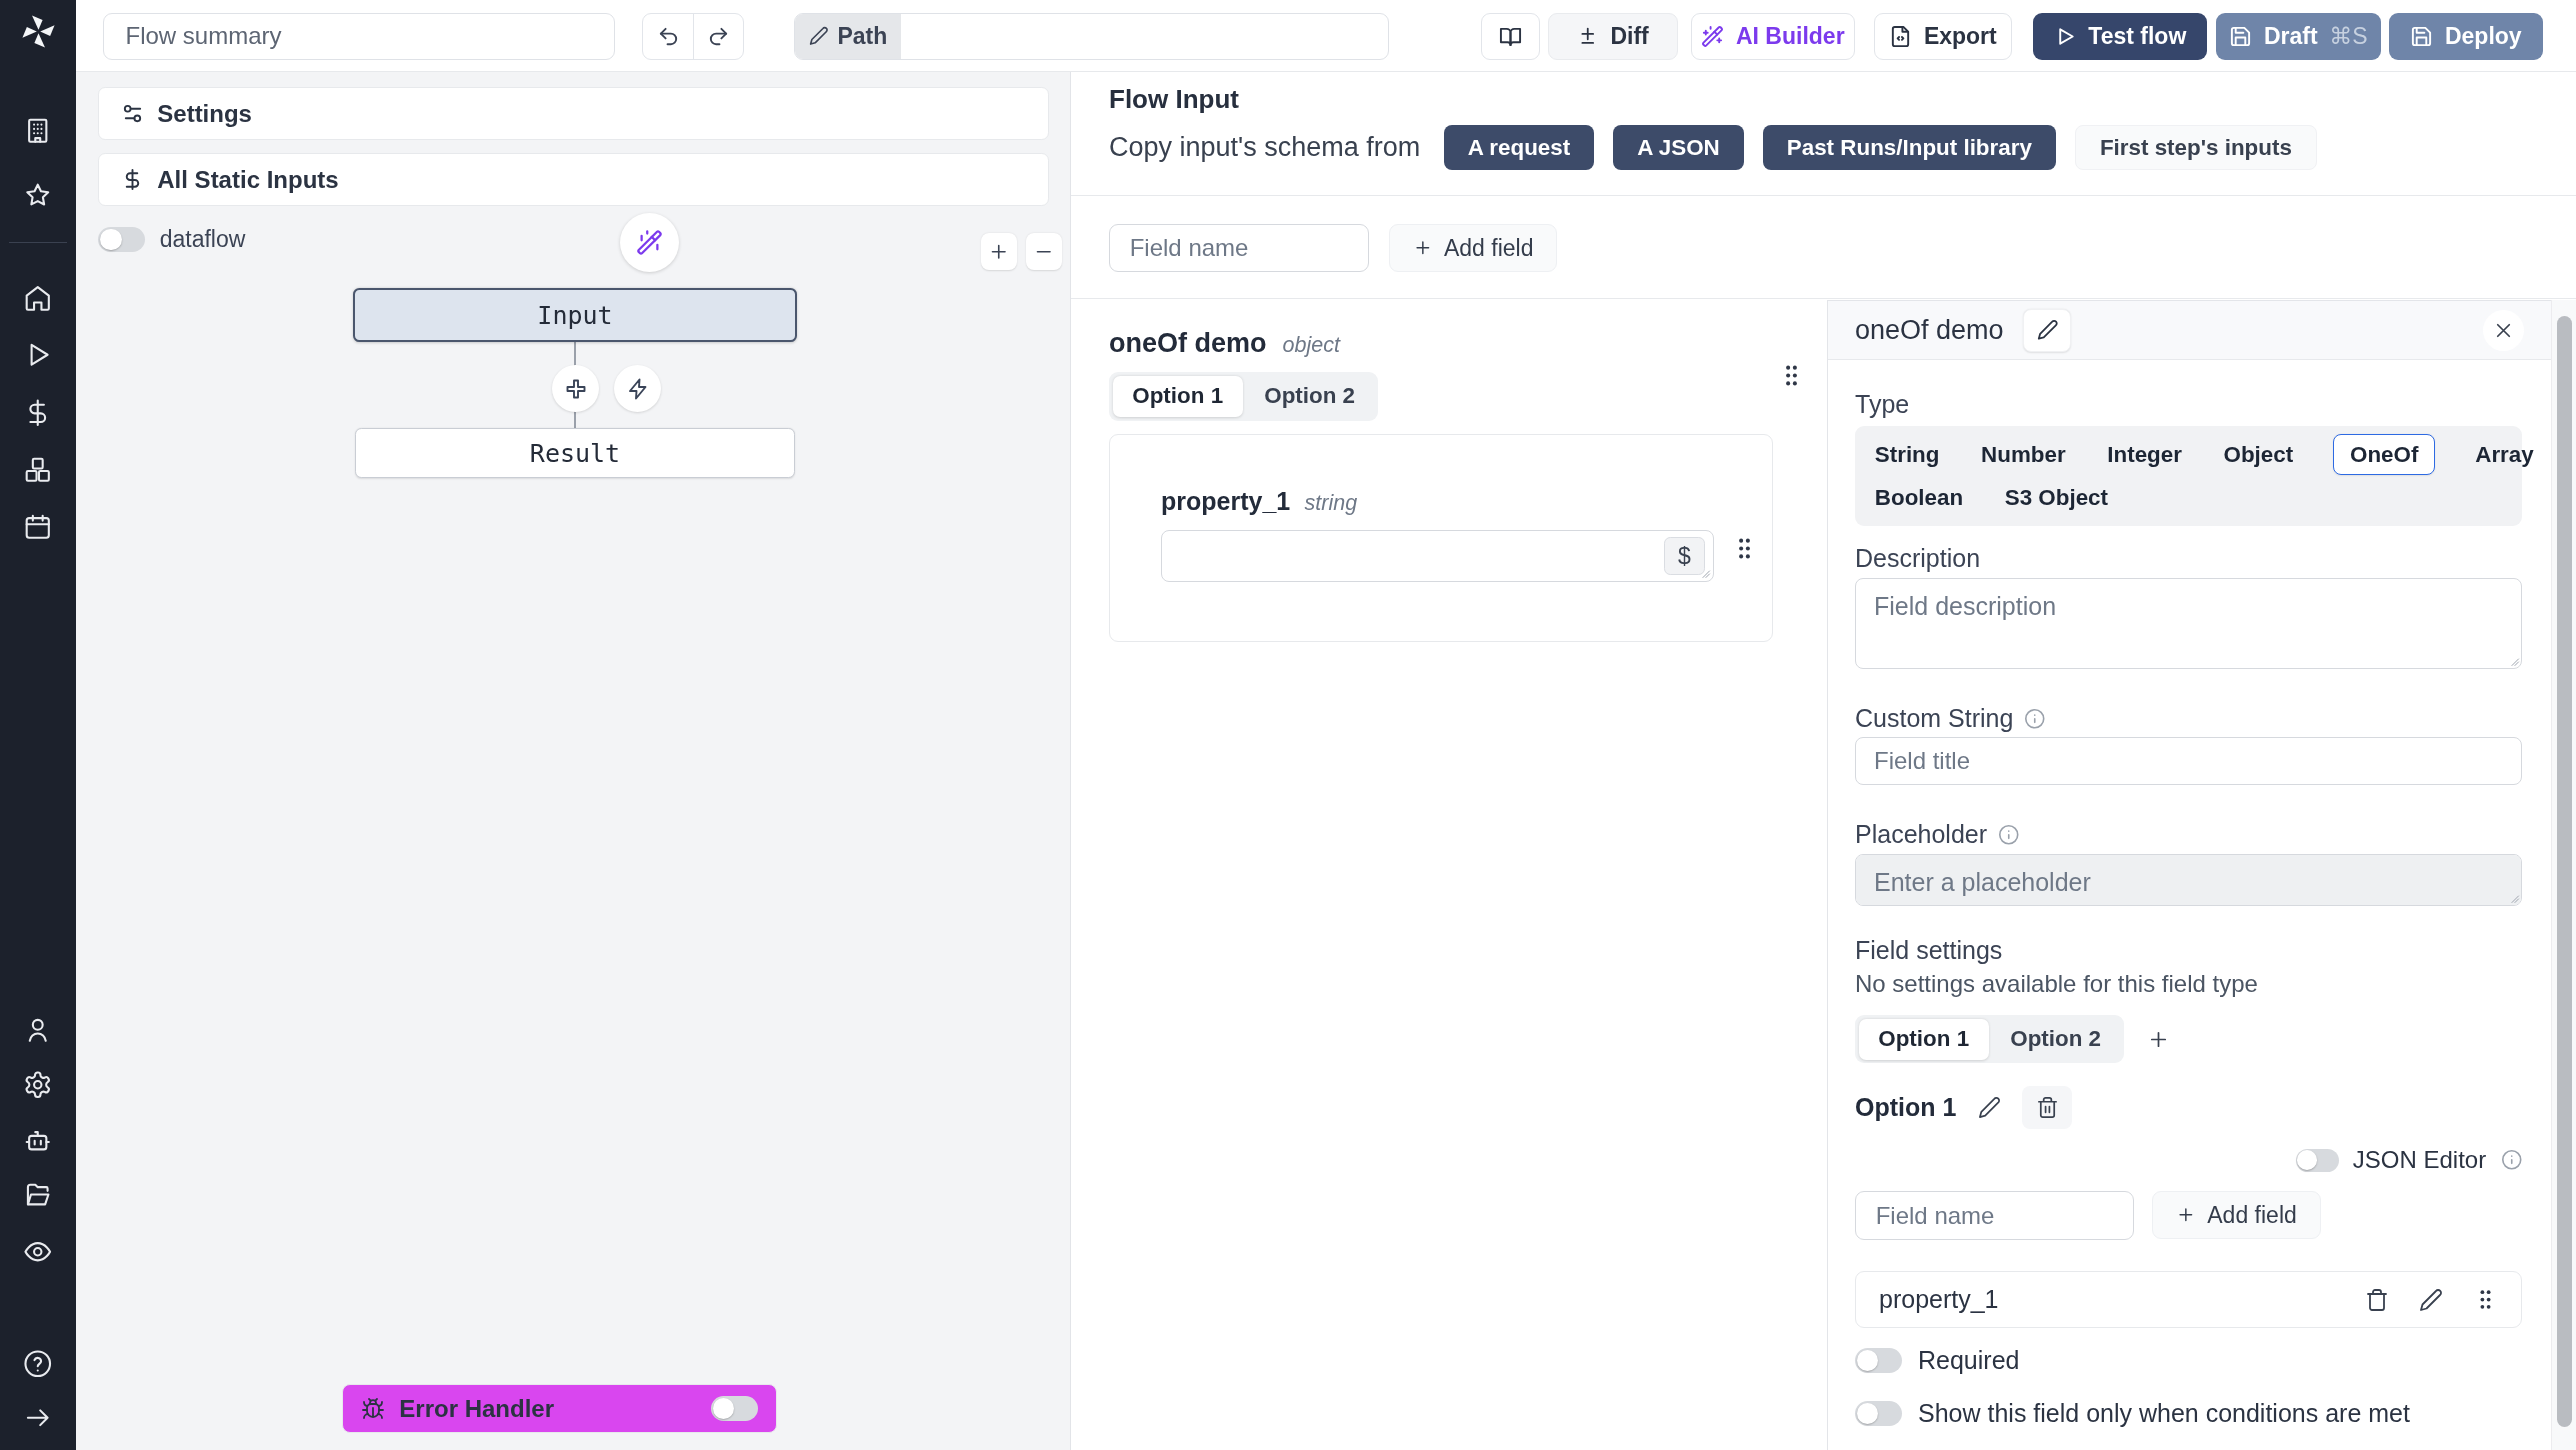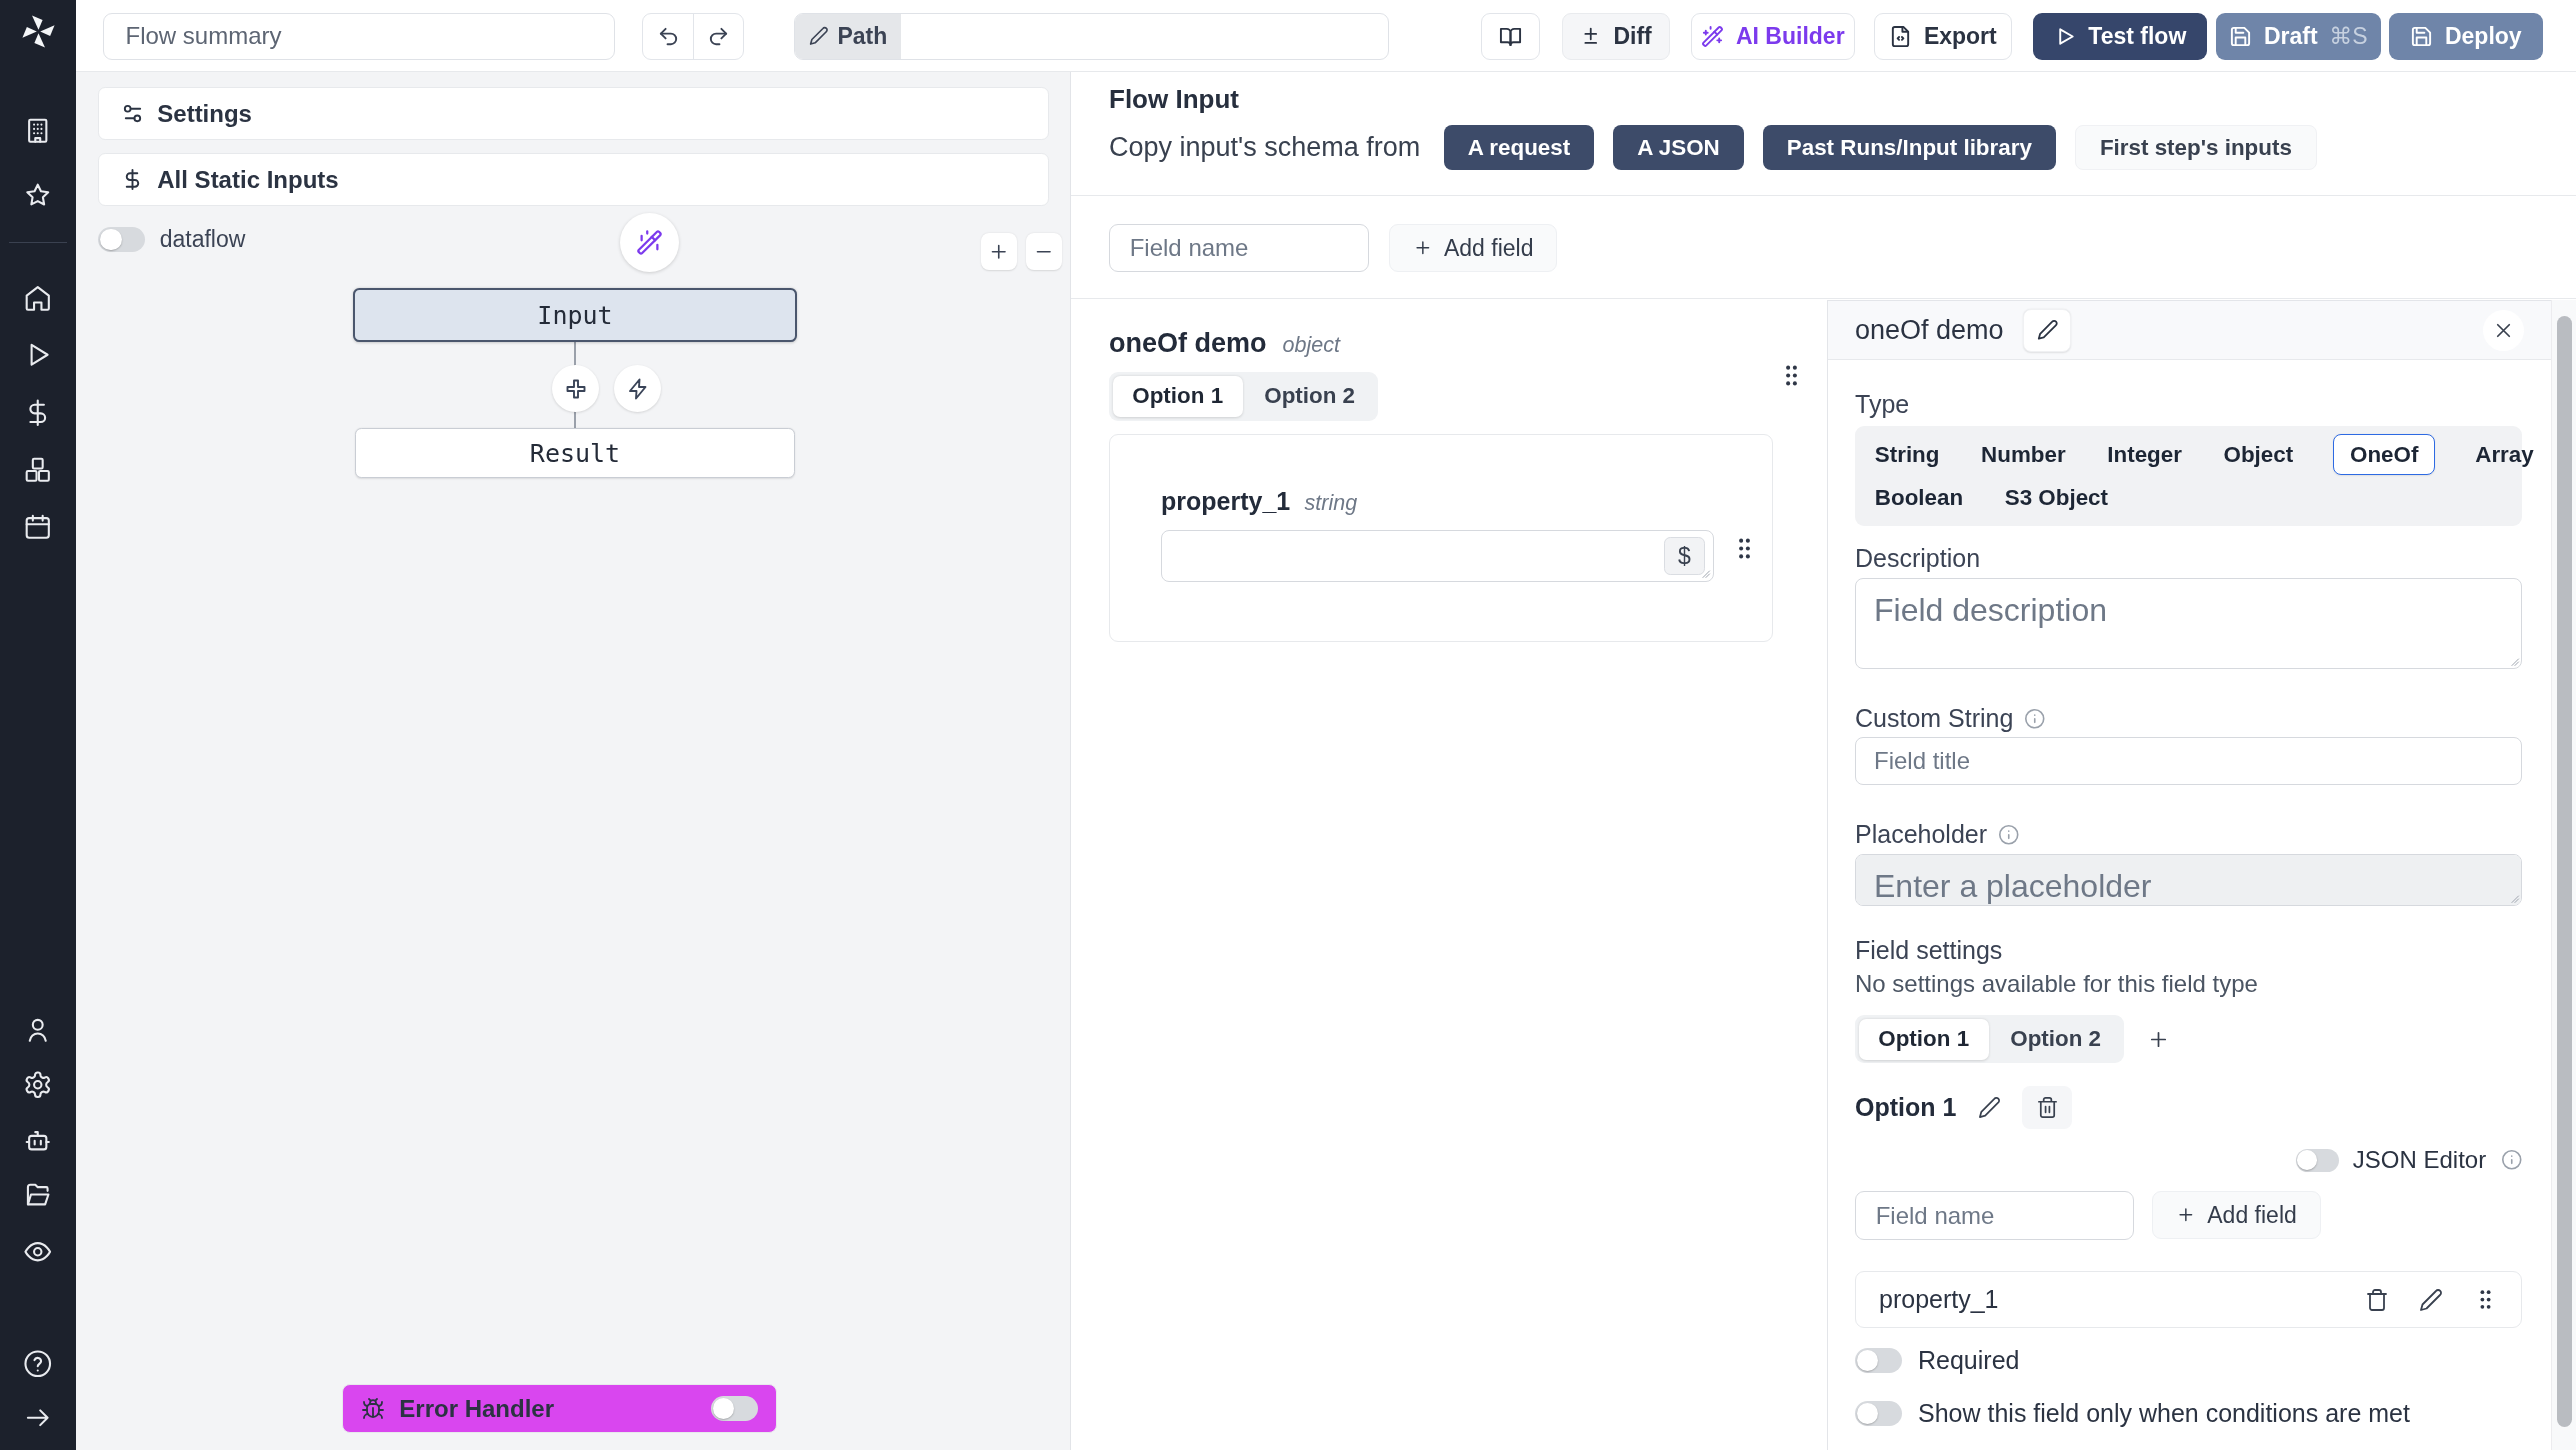--- a/index.html
+++ b/index.html
@@ -27,21 +27,21 @@
   .undoredo button { width:50px; height:100%; display:flex; align-items:center; justify-content:center; color:#3b4354; }
   .undoredo button + button { border-left:0.9px solid #e2e5ea; }
   .undoredo svg { width:23px; height:23px; }
   .path-group { position:absolute; left:718px; top:12.5px; width:595px; height:47px; display:flex; border:0.9px solid #dfe2e7; border-radius:9px; overflow:hidden; }
   .path-label { width:106px; background:#e5e7ea; display:flex; align-items:center; justify-content:center; gap:9px; font-size:23px; font-weight:700; color:#3b4354; }
   .path-label svg { width:19.7px; height:19.7px; }
   .path-input { border:none; flex:1; font-family:"DejaVu Sans Mono", monospace; font-size:24px; color:#1f2633; padding:0 18px; }
   .tb-btn { position:absolute; top:12.5px; height:47px; border-radius:9px; display:flex; align-items:center; justify-content:center; gap:11.6px; font-size:23px; font-weight:600; background:#fff; border:0.9px solid #e2e5ea; color:#2b3342; }
   .tb-btn svg { width:23px; height:23px; }
   .tb-book   { left:1405px; width:59px; }
-  .tb-diff   { left:1472px; width:108px; background:#f5f6f8; border-color:#e9ebee;margin-left:14px; }
+  .tb-diff   { left:1472px; width:130px; background:#f5f6f8; border-color:#e9ebee; }
   .tb-ai     { left:1615px; width:164px; color:#7c3aed; }
   .tb-export { left:1798px; width:138px; }
   .tb-test   { left:1957px; width:174px; background:#36466b; border:none; color:#fff; font-weight:700; }
   .tb-slate  { background:#6f85a9; border:none; color:#fff; font-weight:700; }
   .tb-draft  { left:2140px; width:165px; }
   .tb-deploy { left:2313px; width:154px; }
   .shortcut { color:#c7d1e0; font-weight:400; }
 
   
   .graph-panel { position:absolute; left:76px; top:72px; width:995px; height:1379px; background:#f3f4f6; border-right:0.9px solid #e2e4e8; }
@@ -108,21 +108,21 @@
   .edit-title-btn { margin-left:19.7px; width:48px; height:43px; background:#fff; border:0.9px solid #f0f1f3; border-radius:8px; box-shadow:0 0.9px 1.8px rgba(0,0,0,.10); display:flex; align-items:center; justify-content:center; color:#2b3342; }
   .edit-title-btn svg { width:21.5px; height:21.5px; }
   .close-btn { margin-left:auto; width:41px; height:41px; border-radius:50%; background:#fff; display:flex; align-items:center; justify-content:center; color:#39414f; }
   .close-btn svg { width:23px; height:23px; stroke-width:1.8; }
   .d-label { position:absolute; left:27px; font-size:25px; color:#3b4354; display:flex; align-items:center; gap:10.7px;text-align:right; }
   .info-ic { color:#9aa1ab; } .info-ic svg { width:21.5px; height:21.5px; stroke-width:1.8; }
   .type-box { position:absolute; left:27px; right:29px; top:125px; background:#f1f2f4; border-radius:9px; padding:7.2px 18px; }
   .type-row { display:flex; align-items:center; gap:38px; height:43px; }
   .type-btn { font-size:22.4px; font-weight:600; color:#1d2635; height:41px; display:flex; align-items:center; padding:0 1.8px; }
   .type-btn.selected { background:#fff; border:1.8px solid #2d6ae3; border-radius:8px; padding:0 16px; box-shadow:0 0.9px 1.8px rgba(0,0,0,.08); }
-  .d-area { position:absolute; left:27px; right:29px; border:0.9px solid #d6d9de; border-radius:8px; background:#fff; font-size:32px; color:#2b3342; padding:12.5px 18px; resize:none; }
+  .d-area { position:absolute; left:27px; right:29px; border:0.9px solid #d6d9de; border-radius:8px; background:#fff; font-size:25px; color:#2b3342; padding:12.5px 18px; resize:none; }
   .d-area::placeholder, .d-input::placeholder { color:#6e7887; }
   .d-input { position:absolute; left:27px; right:29px; border:0.9px solid #d6d9de; border-radius:8px; font-size:24px; color:#2b3342; padding:0 18px; }
   .area-wrap { position:absolute; left:27px; right:29px; }
   .area-wrap .d-area { position:relative; left:0; right:0; width:100%; height:100%; }
   .muted-text { position:absolute; left:27px; font-size:24px; color:#4b5563; }
   .opt-tabs { position:absolute; left:27px; top:714px; display:flex; align-items:center; }
   .plus-mini { margin-left:23px; color:#39414f; } .plus-mini svg { width:23px; height:23px; stroke-width:1.8; }
   .opt-head { position:absolute; left:27px; top:785px; display:flex; align-items:center; gap:21.5px; }
   .opt-head-title { font-size:25px; font-weight:700; color:#232b3a; }
   .icon-btn { display:flex; align-items:center; justify-content:center; color:#39414f; }

